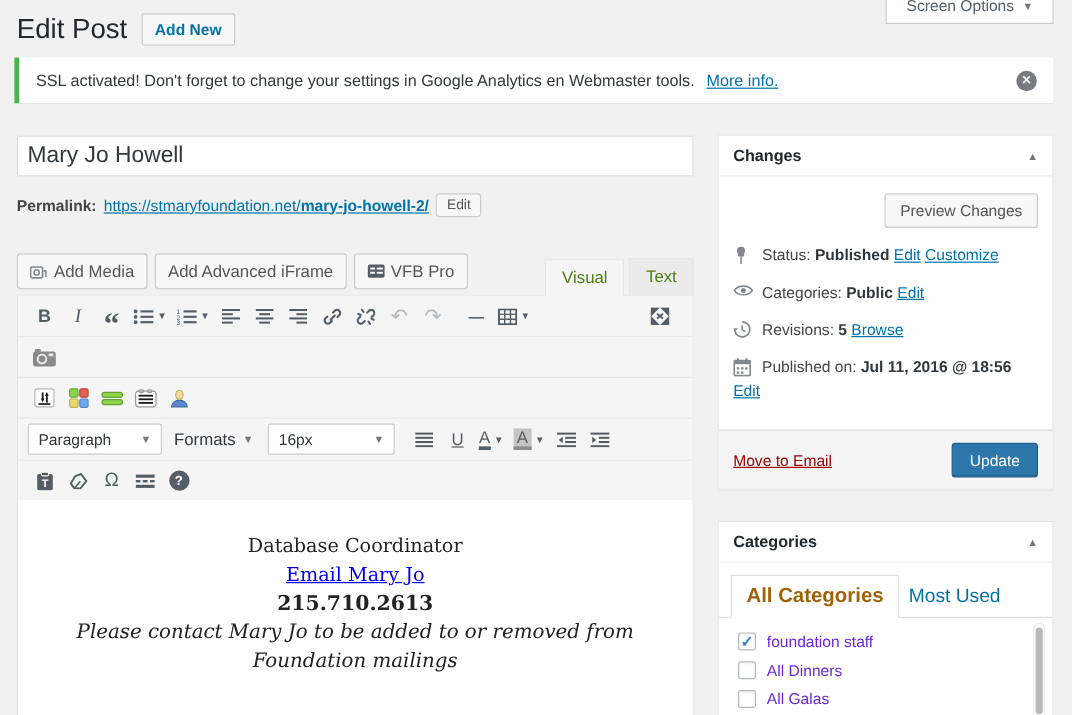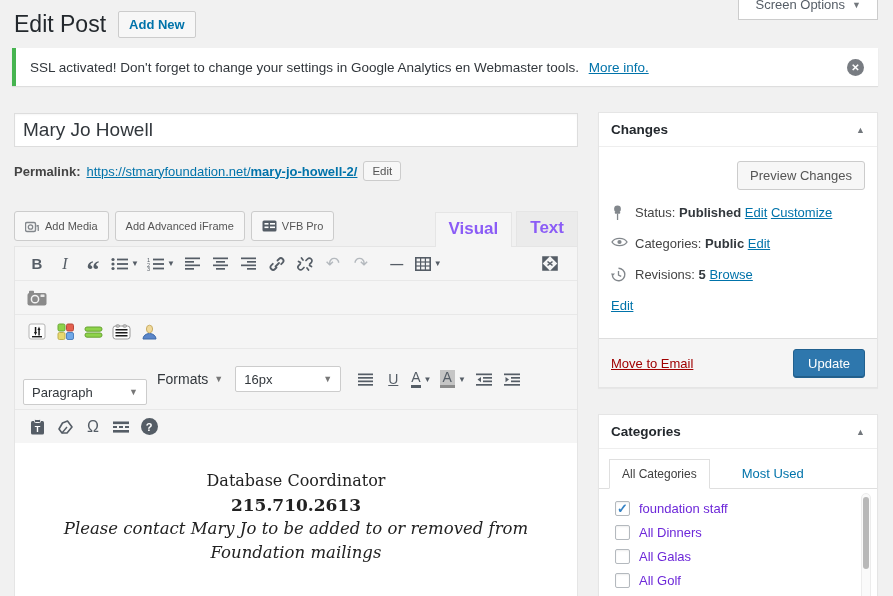--- a/index.html
+++ b/index.html
@@ -57,26 +57,26 @@
   .small-edit-btn {
     margin-left:6px; background:#f7f7f7; border:1px solid #ccc; border-radius:3px;
     font-size:11.5px; color:#555; padding:3px 8px; cursor:pointer;
   }
 
   
   .editor-tools { margin-top:30px; display:flex; align-items:flex-end; }
   .media-buttons { display:flex; gap:6px; margin-bottom:5px; }
   .media-btn {
     background:#f7f7f7; border:1px solid #ccc; border-radius:3px; color:#555;
-    font-size:11px; padding:5px 10px; display:flex; align-items:center; gap:5px; cursor:pointer; height:30px;
+    font-size:14px; padding:5px 10px; display:flex; align-items:center; gap:5px; cursor:pointer; height:30px;
   }
   .mode-tabs { margin-left:auto; display:flex; }
   .mode-tab {
-    padding:6px 13px 7px; font-size:17px; color:#8b5cf6; background:#ebebeb;
-    border:1px solid #e5e5e5; border-bottom:none; margin-left:4px; cursor:pointer;font-weight:bold;
+    padding:6px 13px 7px; font-size:14px; color:#4d7c0f; background:#ebebeb;
+    border:1px solid #e5e5e5; border-bottom:none; margin-left:4px; cursor:pointer;
   }
   .mode-tab.active { background:#f5f5f5; position:relative; top:1px; padding-bottom:8px; z-index:2; }
 
   
   .editor-box { border:1px solid #e5e5e5; background:#fff; }
   .mce-toolbar-grp { background:#f5f5f5; }
   .mce-row { display:flex; align-items:center; padding:4px 8px; min-height:33px; }
   .mce-row + .mce-row { border-top:1px solid #e8e8e8; }
   .tb-btn {
     min-width:26px; height:25px; display:flex; align-items:center; justify-content:center;
@@ -92,21 +92,21 @@
   .tb-btn .glyph-undo { font-size:17px; }
   .tb-caret { font-size:8px; color:#555d66; margin-left:3px; }
   .tb-spacer { width:8px; }
   .fullscreen-wrap { margin-left:auto; margin-right:6px; }
 
   .fake-select {
     background:#fff; border:1px solid #ccc; border-radius:2px; height:26px; display:flex;
     align-items:center; padding:0 8px; font-size:13px; color:#32373c; cursor:pointer; margin-right:10px;
   }
   .fake-select .caret { margin-left:auto; font-size:9px; color:#777; padding-left:10px; }
-  .sel-paragraph { width:124px;margin-top:26px; }
+  .sel-paragraph { width:112px; }
   .sel-fontsize  { width:106px;text-align:center; }
   .formats-dd { display:flex; align-items:center; gap:6px; font-size:14px; color:#32373c; margin-right:12px; cursor:pointer; }
   .formats-dd .caret { font-size:9px; color:#777; }
   .a-color { font-size:14px; border-bottom:3px solid #555d66; line-height:15px; }
   .a-bg { font-size:14px; background:#c5c5c5; padding:0 3px; border-bottom:3px solid #8c8c8c; line-height:15px; }
   .help-circle { width:17px; height:17px; border-radius:50%; background:#555d66; color:#fff; font-size:11px; font-weight:bold; display:flex; align-items:center; justify-content:center; }
 
   
   .editor-content {
     background:#fff; padding:26px 20px 40px; text-align:center; min-height:180px;
@@ -144,23 +144,23 @@
     background:#2e77ad; border:1px solid #22618f; border-radius:3px; color:#fff;
     font-size:13px; font-weight:400; padding:6px 14px; cursor:pointer;
     box-shadow:inset 0 -1px 0 rgba(0,0,0,.2);
   }
 
   
   .categories-box { margin-top:26px; }
   .cat-tabs { padding:10px 10px 0; display:flex; align-items:flex-end; border-bottom:1px solid #dfdfdf; }
   .cat-tab-active {
     background:#fff; border:1px solid #dfdfdf; border-bottom:1px solid #fff; margin-bottom:-1px;
-    padding:7px 12px; font-size:12px; color:#404040; cursor:pointer;
-  }
-  .cat-tab-link { margin-left:28px; padding:7px 4px; font-size:13px; }
+    padding:7px 12px; font-size:17px; color:#a16207; cursor:pointer;font-weight:bold;
+  }
+  .cat-tab-link { margin-left:4px; padding:7px 4px; font-size:16px; }
   .cat-list-wrap { position:relative; padding:12px 24px 20px 16px; }
   .cat-item { display:flex; align-items:center; margin-bottom:9px; cursor:pointer; }
   .cat-checkbox {
     width:15px; height:15px; border:1px solid #b4b9be; border-radius:2px; background:#fff;
     margin-right:9px; display:flex; align-items:center; justify-content:center;
     box-shadow:inset 0 1px 2px rgba(0,0,0,.07);
   }
   .cat-checkbox .checkmark { display:none; color:#3582c4; font-size:13px; font-weight:bold; line-height:1; }
   .cat-checkbox.checked .checkmark { display:block; }
   .cat-label { color:#6d28d9; font-size:13px; }
@@ -529,20 +529,21 @@
             </span>
         </div>
         <div class="tb-btn">
             <span class="help-circle">?</span>
           </div>
       </div>
     </div>
 
     <div class="editor-content">
       <div>Database Coordinator</div>
+      <div><a class="email-link">Email Mary Jo</a></div>
       <div class="phone">215.710.2613</div>
       <div class="note">Please contact Mary Jo to be added to or removed from Foundation mailings</div>
     </div>
   </div>
 </div>
 
 <div class="right-col">
 
   <div class="postbox">
     <div class="postbox-header">
@@ -593,20 +594,39 @@
             </svg>
         </span>
         <span>
           <span>Revisions:</span>
           <b>5</b>
           <a class="wp-link">Browse</a>
         </span>
       </div>
 
       <div class="misc-row published-block" style="display:block;">
+        <div style="display:flex; align-items:flex-start;">
+          <span class="dashicon">
+            <svg width="15" height="16" viewBox="0 0 15 16">
+                <rect x="0.8" y="2.5" width="13.4" height="12.5" rx="1" fill="none" stroke="#82878c" stroke-width="1.4"></rect>
+                <rect x="0.8" y="2.5" width="13.4" height="3" fill="#82878c"></rect>
+                <rect x="3.2" y="0.5" width="1.6" height="3.2" fill="#82878c"></rect>
+                <rect x="10.2" y="0.5" width="1.6" height="3.2" fill="#82878c"></rect>
+                <rect x="3" y="8" width="2" height="2" fill="#82878c"></rect>
+                <rect x="6.5" y="8" width="2" height="2" fill="#82878c"></rect>
+                <rect x="10" y="8" width="2" height="2" fill="#82878c"></rect>
+                <rect x="3" y="11.5" width="2" height="2" fill="#82878c"></rect>
+                <rect x="6.5" y="11.5" width="2" height="2" fill="#82878c"></rect>
+              </svg>
+          </span>
+          <span>
+            <span>Published on:</span>
+            <b>Jul 11, 2016 @ 18:56</b>
+          </span>
+        </div>
         <div class="edit-line"><a class="wp-link">Edit</a></div>
       </div>
     </div>
 
     <div class="major-actions">
       <a class="trash-link">Move to Email</a>
       <button class="update-btn">Update</button>
     </div>
   </div>
 

